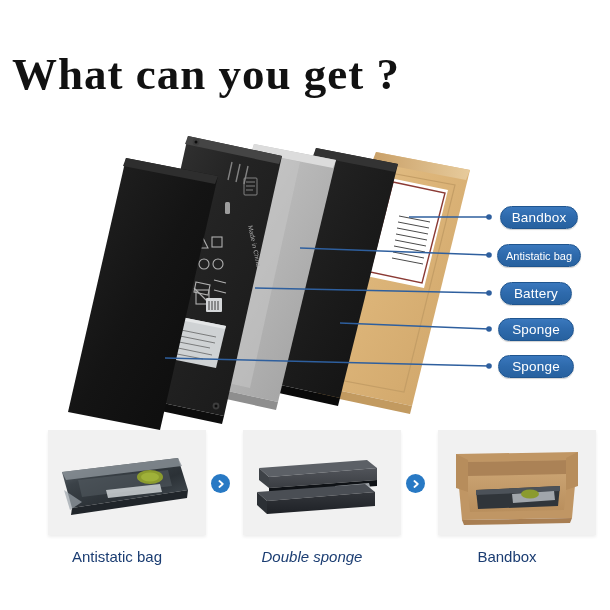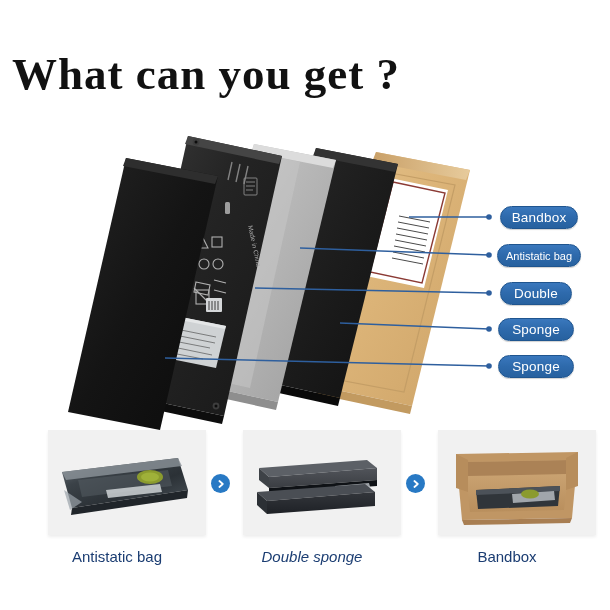--- a/index.html
+++ b/index.html
@@ -270,21 +270,21 @@
     </svg>
   </div>
 
   <div class="chip" style="left:500px; top:206px; width:78px;">
     <span>Bandbox</span>
   </div>
   <div class="chip narrow" style="left:497px; top:244px; width:84px;">
     <span>Antistatic bag</span>
   </div>
   <div class="chip" style="left:500px; top:282px; width:72px;">
-    <span>Double</span>
+    <span>Battery</span>
   </div>
   <div class="chip" style="left:498px; top:318px; width:76px;">
     <span>Sponge</span>
   </div>
   <div class="chip" style="left:498px; top:355px; width:76px;">
     <span>Sponge</span>
   </div>
 
   <div id="panels">
 

